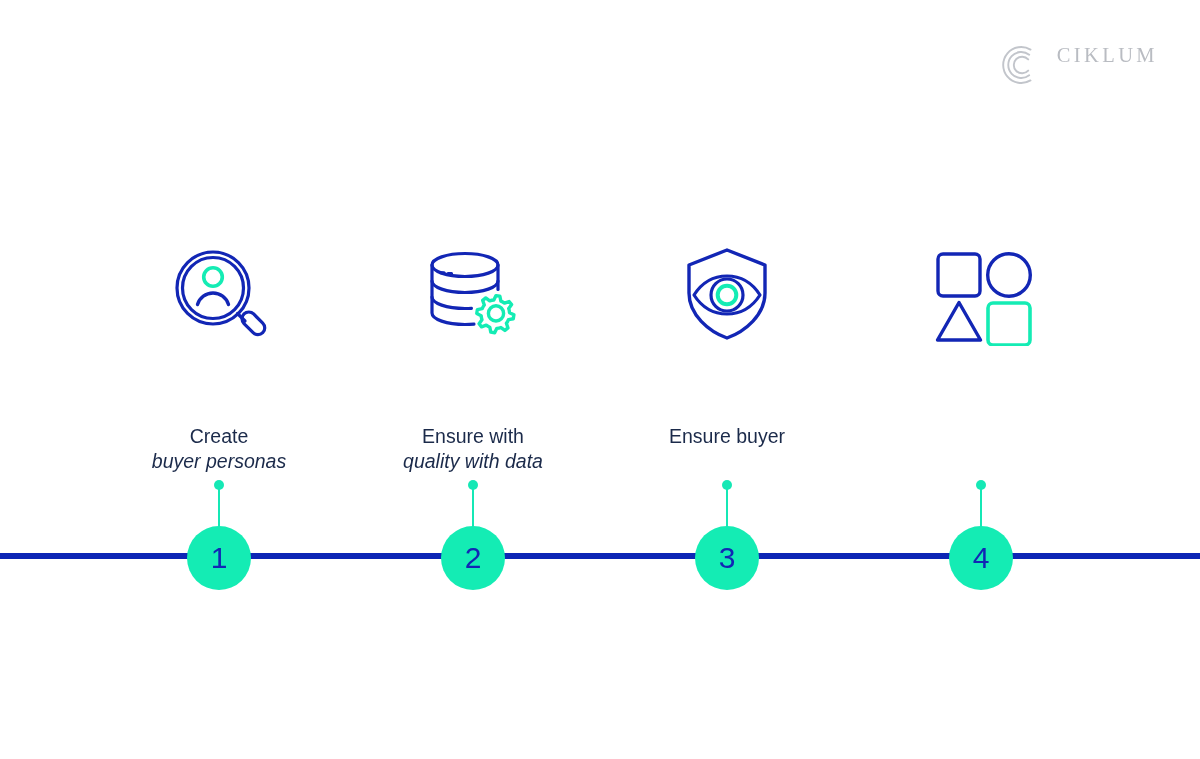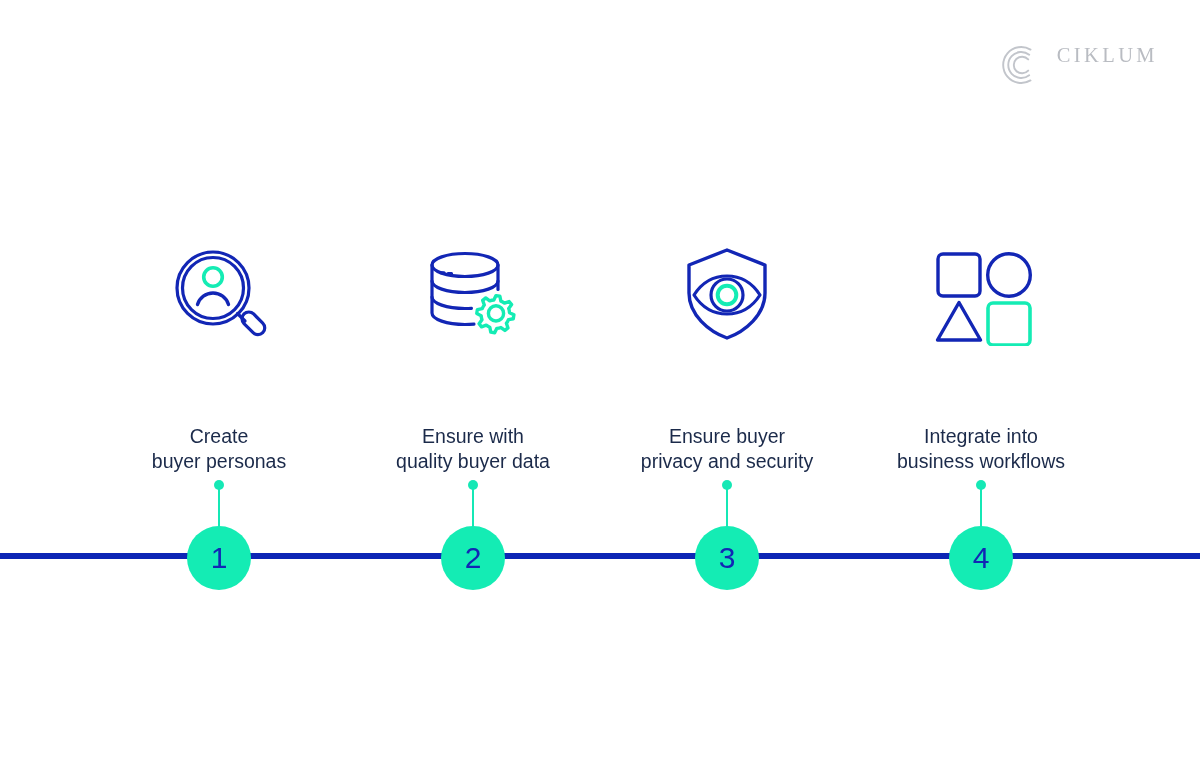--- a/index.html
+++ b/index.html
@@ -81,21 +81,21 @@
     top: 380px;
     left: 0;
     width: 254px;
     text-align: center;
     color: #1b2a4a;
     font-size: 19.5px;
     line-height: 24.5px;
     font-weight: 400;
     margin-top: 44px;
   }
-  .step-label .l2 { display: block; white-space: nowrap; }
+  .step-label .l2 { display: block; white-space: nowrap; font-style: italic; }
 
   
   .timeline-line {
     position: absolute;
     left: 0;
     top: 553px;
     width: 1200px;
     height: 6px;
     background: #0d26b5;
   }
@@ -191,52 +191,47 @@
           <path d="M11 53c0 6.35 14.77 11.5 33 11.5 2.2 0 4.35-.08 6.4-.22" stroke="#1226b5" stroke-width="3.2" stroke-linecap="round"></path>
           <path d="M19.5 28.8h3.6M27 29.6h3.6" stroke="#1226b5" stroke-width="3" stroke-linecap="round"></path>
           <g transform="translate(75,74)">
             <path d="M0-22.4l3.9.62.96 4.83a15 15 0 0 1 3.6 2.08l4.65-1.6 2.5 3.06-2.9 3.96a15 15 0 0 1 .8 4.12l4.4 2.16-.62 3.9-4.83.96a15 15 0 0 1-2.08 3.6l1.6 4.65-3.06 2.5-3.96-2.9a15 15 0 0 1-4.12.8l-2.16 4.4-3.9-.62-.96-4.83a15 15 0 0 1-3.6-2.08l-4.65 1.6-2.5-3.06 2.9-3.96a15 15 0 0 1-.8-4.12l-4.4-2.16.62-3.9 4.83-.96a15 15 0 0 1 2.08-3.6l-1.6-4.65 3.06-2.5 3.96 2.9a15 15 0 0 1 4.12-.8z" stroke="#14ecb4" stroke-width="3.4" stroke-linejoin="round"></path>
             <circle cx="0" cy="-4.6" r="7.6" stroke="#14ecb4" stroke-width="3.4"></circle>
           </g>
         </svg>
       </div>
       <div class="step-label">
         <span>Ensure with</span>
-        <span class="l2">quality buyer data</span>
+        <span class="l2">quality with data</span>
       </div>
     </div>
 
     <div class="step step-3">
       <div class="icon-wrap">
         <svg width="104" height="104" viewBox="0 0 104 104" fill="none" xmlns="http://www.w3.org/2000/svg">
           <path d="M52 6 14 21v28c0 22 20 38.5 38 45 18-6.5 38-23 38-45V21L52 6z" stroke="#1226b5" stroke-width="3.4" stroke-linejoin="round"></path>
           <path d="M19 51c8-12.5 19.5-19 33-19s25 6.5 33 19c-8 12.5-19.5 19-33 19s-25-6.5-33-19z" stroke="#1226b5" stroke-width="3.2" stroke-linejoin="round"></path>
           <circle cx="52" cy="51" r="16" stroke="#1226b5" stroke-width="3.2"></circle>
           <circle cx="52" cy="51" r="9.3" stroke="#14ecb4" stroke-width="4"></circle>
         </svg>
       </div>
       <div class="step-label">
         <span>Ensure buyer</span>
-        <span class="l2">privacy and security</span>
       </div>
     </div>
 
     <div class="step step-4">
       <div class="icon-wrap">
         <svg width="104" height="100" viewBox="0 0 104 100" fill="none" xmlns="http://www.w3.org/2000/svg">
           <rect x="9" y="8" width="42" height="42" rx="5" stroke="#1226b5" stroke-width="3.4"></rect>
           <circle cx="80" cy="29" r="21.3" stroke="#1226b5" stroke-width="3.4"></circle>
           <path d="M30 56.5 51.5 94h-43L30 56.5z" stroke="#1226b5" stroke-width="3.4" stroke-linejoin="round"></path>
           <rect x="59" y="57" width="42" height="42" rx="5" stroke="#14ecb4" stroke-width="3.6"></rect>
         </svg>
       </div>
-      <div class="step-label">
-        <span>Integrate into</span>
-        <span class="l2">business workflows</span>
-      </div>
     </div>
 
   </div>
 
   <div class="timeline-line"></div>
 
   <div class="marker marker-1">
     <span class="stem-dot"></span>
     <span class="stem"></span>
     <span class="marker-circle">1</span>

